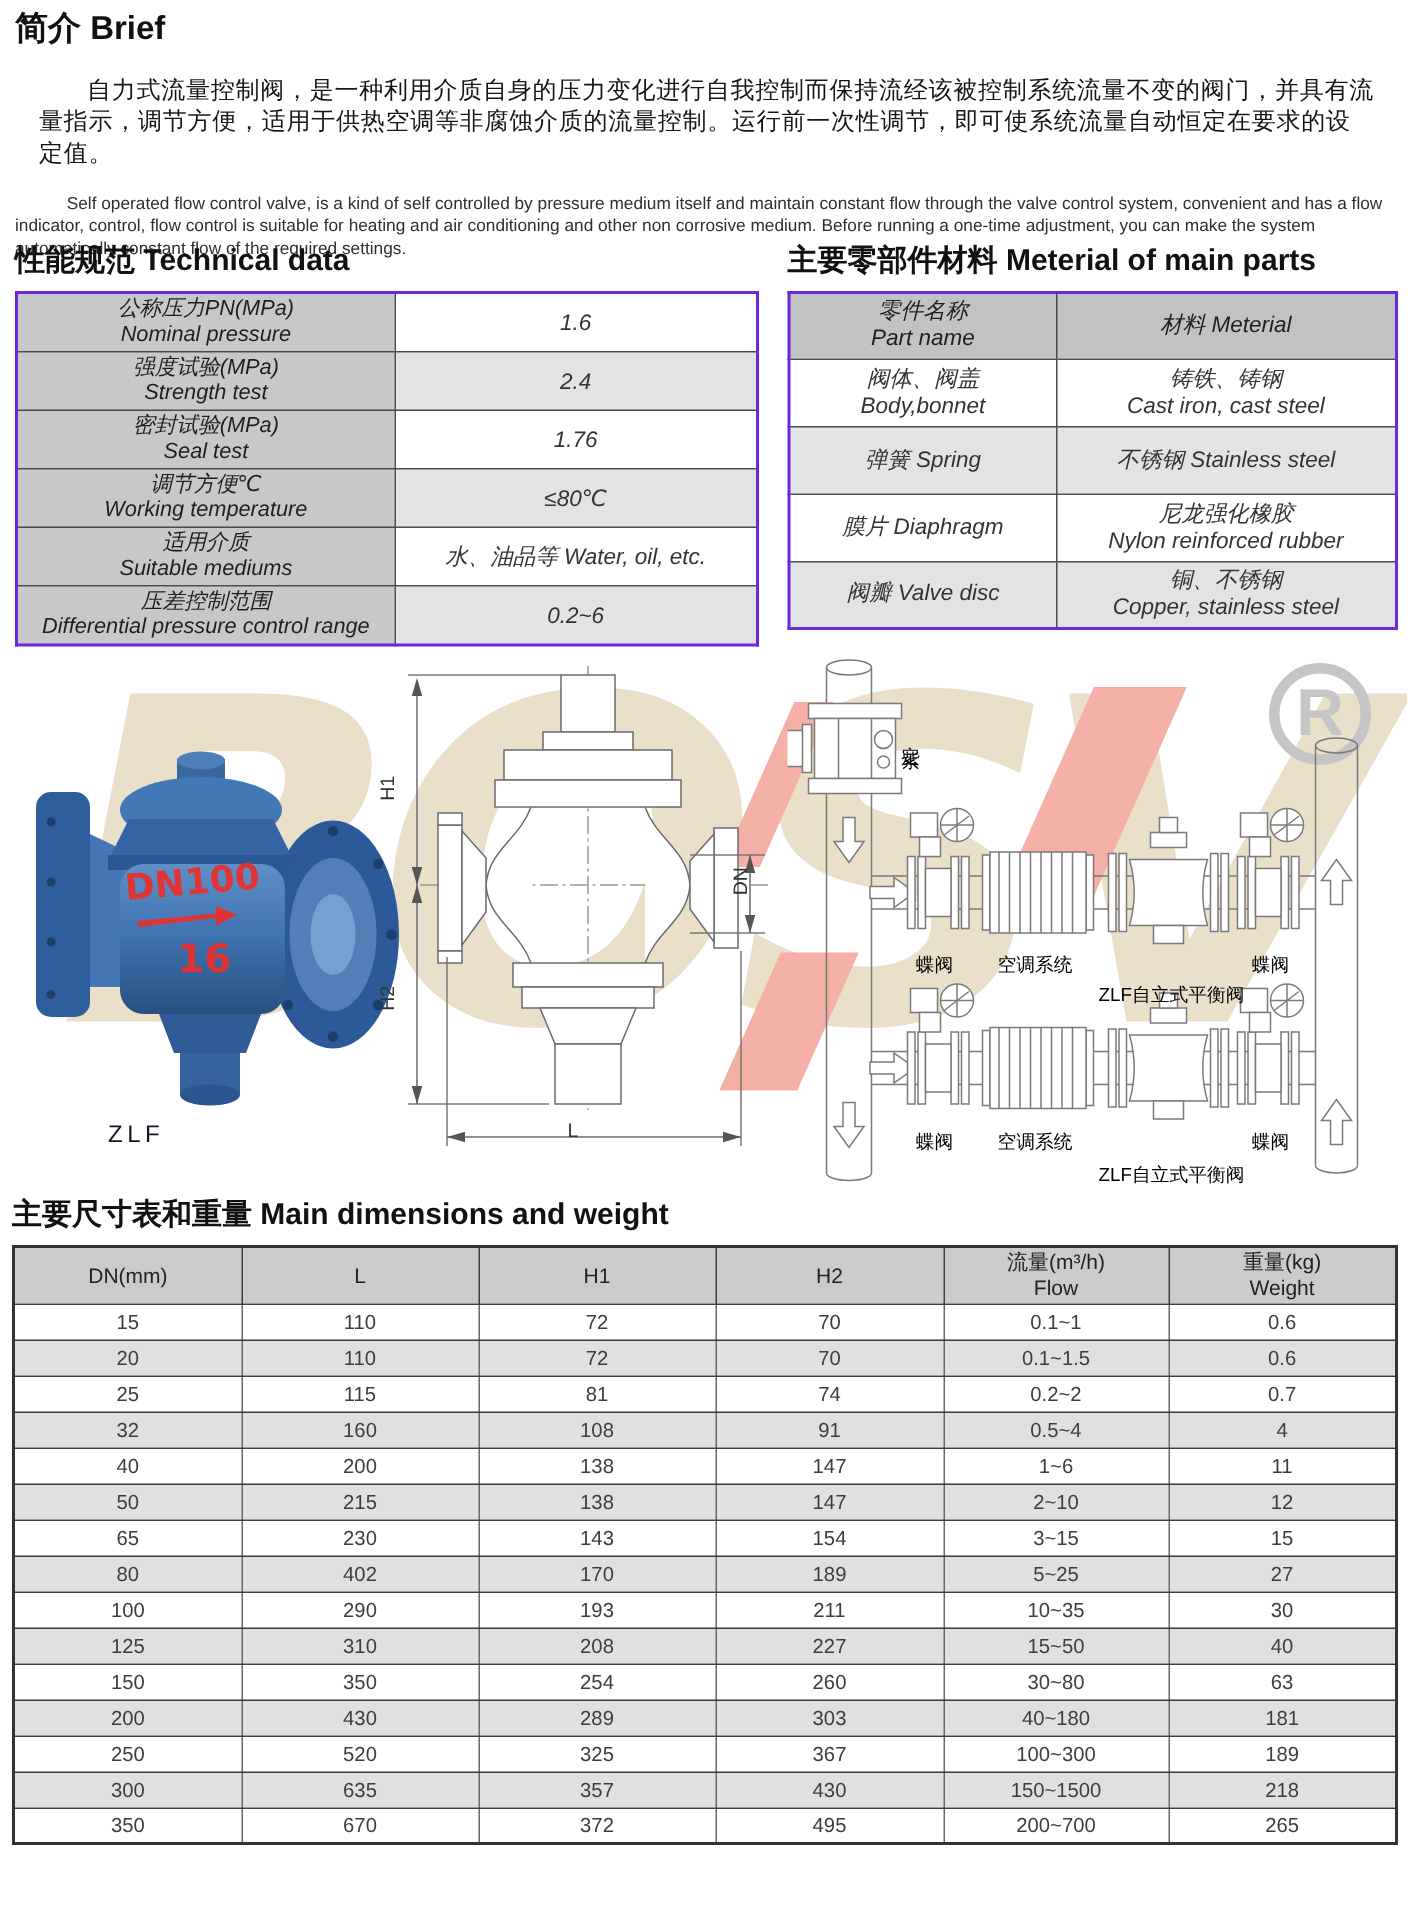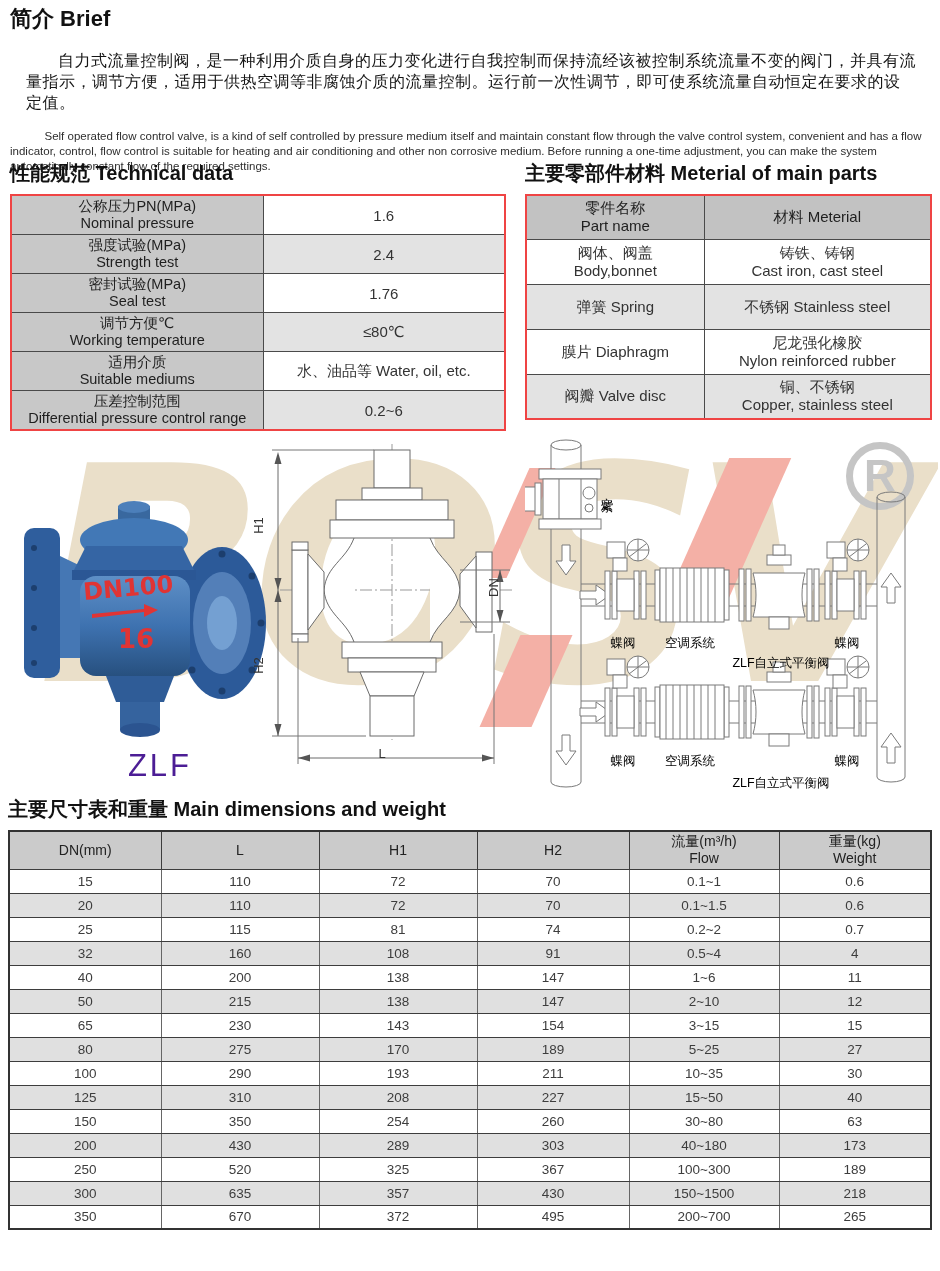--- a/index.html
+++ b/index.html
@@ -12,21 +12,21 @@
   .brief-title{font-size:22px;font-weight:bold;color:#111;margin:0 0 10px 0;}
   .brief-cn{font-size:16px;line-height:21px;color:#151515;text-indent:2em;letter-spacing:.5px;margin:16px;}
   .brief-en{font-size:11.5px;line-height:15px;color:#2e2e2e;text-indent:3em;margin:12px 0 0 0;}
 
   
   .sec-tables{position:absolute;left:10px;top:160px;width:922px;display:flex;gap:19px;}
   .tbl-col-left{width:540px;}
   .tbl-col-right{width:443px;}
   .sec-title{font-size:20px;font-weight:bold;color:#111;margin:0 0 7px 0;white-space:nowrap;}
   table{border-collapse:collapse;width:100%;}
-  .spec-table,.mat-table{border:2px solid #ef4444;}
+  .spec-table,.mat-table{border:2px solid #6d28d9;font-style:italic;}
   .spec-table td,.mat-table td,.mat-table th{border:1px solid #4a4a4a;text-align:center;
       vertical-align:middle;font-size:15px;color:#333;padding:2px;}
   .spec-table td{height:36px;}
   .spec-table td.cell-label{background:#c8c8c8;width:252px;font-size:14.5px;line-height:17px;color:#1f1f1f;}
   .spec-table td.cell-value{background:#fff;}
   .spec-table td.cell-value.stripe{background:#e3e3e3;}
   .mat-table th{background:#c2c2c2;height:44px;font-weight:normal;font-size:15px;line-height:18px;color:#1f1f1f;}
   .mat-table td{height:45px;line-height:18px;background:#fff;}
   .mat-table tr.stripe td{background:#e3e3e3;}
   .mat-table .c1{width:178px;}
@@ -37,22 +37,22 @@
       font-family:"DejaVu Sans",sans-serif;font-weight:bold;font-style:italic;
       font-size:300px;line-height:400px;color:#eadfc9;letter-spacing:-16px;z-index:0;}
   .wm-accent{position:absolute;background:#f4b0a6;z-index:0;}
   .acc1{left:697px;top:28px;width:62px;height:145px;transform:skewX(-24deg);}
   .acc2{left:505px;top:38px;width:26px;height:110px;transform:skewX(-24deg);}
   .acc3{left:500px;top:205px;width:52px;height:92px;transform:skewX(-24deg);}
   .reg-mark{position:absolute;left:846px;top:12px;width:68px;height:68px;border:7px solid #c5c5c5;
       border-radius:50%;color:#c5c5c5;font-size:44px;font-weight:bold;display:flex;
       align-items:center;justify-content:center;z-index:1;}
   .photo-wrap{position:absolute;left:22px;top:58px;z-index:1;}
-  .model-label{position:absolute;left:72px;top:318px;width:120px;text-align:right;
-      font-size:31px;color:#4c1d95;letter-spacing:3px;z-index:2;}
+  .model-label{position:absolute;left:72px;top:318px;width:120px;text-align:left;
+      font-size:16px;color:#0f172a;letter-spacing:3px;z-index:2;}
   .techdraw-wrap{position:absolute;left:262px;top:8px;z-index:1;}
   .schem-wrap{position:absolute;left:525px;top:5px;z-index:1;}
   .fig-label{position:absolute;font-size:12.5px;color:#000000;z-index:2;text-align:center;white-space:nowrap;}
   .dim-label{position:absolute;font-size:13px;color:#333;z-index:2;}
   .rot{transform:rotate(-90deg);transform-origin:center center;}
   .vert{writing-mode:vertical-rl;letter-spacing:3px;}
 
   
   .sec-dims{position:absolute;left:8px;top:796px;width:924px;}
   .dims-table{border:2px solid #333;table-layout:fixed;}
@@ -460,21 +460,21 @@
         <tr data-name="dimension-row">
           <td data-name="dimension-cell">65</td>
           <td data-name="dimension-cell">230</td>
           <td data-name="dimension-cell">143</td>
           <td data-name="dimension-cell">154</td>
           <td data-name="dimension-cell">3~15</td>
           <td data-name="dimension-cell">15</td>
         </tr>
         <tr data-name="dimension-row" class="stripe">
           <td data-name="dimension-cell">80</td>
-          <td data-name="dimension-cell">275</td>
+          <td data-name="dimension-cell">402</td>
           <td data-name="dimension-cell">170</td>
           <td data-name="dimension-cell">189</td>
           <td data-name="dimension-cell">5~25</td>
           <td data-name="dimension-cell">27</td>
         </tr>
         <tr data-name="dimension-row">
           <td data-name="dimension-cell">100</td>
           <td data-name="dimension-cell">290</td>
           <td data-name="dimension-cell">193</td>
           <td data-name="dimension-cell">211</td>
@@ -496,21 +496,21 @@
           <td data-name="dimension-cell">260</td>
           <td data-name="dimension-cell">30~80</td>
           <td data-name="dimension-cell">63</td>
         </tr>
         <tr data-name="dimension-row" class="stripe">
           <td data-name="dimension-cell">200</td>
           <td data-name="dimension-cell">430</td>
           <td data-name="dimension-cell">289</td>
           <td data-name="dimension-cell">303</td>
           <td data-name="dimension-cell">40~180</td>
-          <td data-name="dimension-cell">173</td>
+          <td data-name="dimension-cell">181</td>
         </tr>
         <tr data-name="dimension-row">
           <td data-name="dimension-cell">250</td>
           <td data-name="dimension-cell">520</td>
           <td data-name="dimension-cell">325</td>
           <td data-name="dimension-cell">367</td>
           <td data-name="dimension-cell">100~300</td>
           <td data-name="dimension-cell">189</td>
         </tr>
         <tr data-name="dimension-row" class="stripe">

